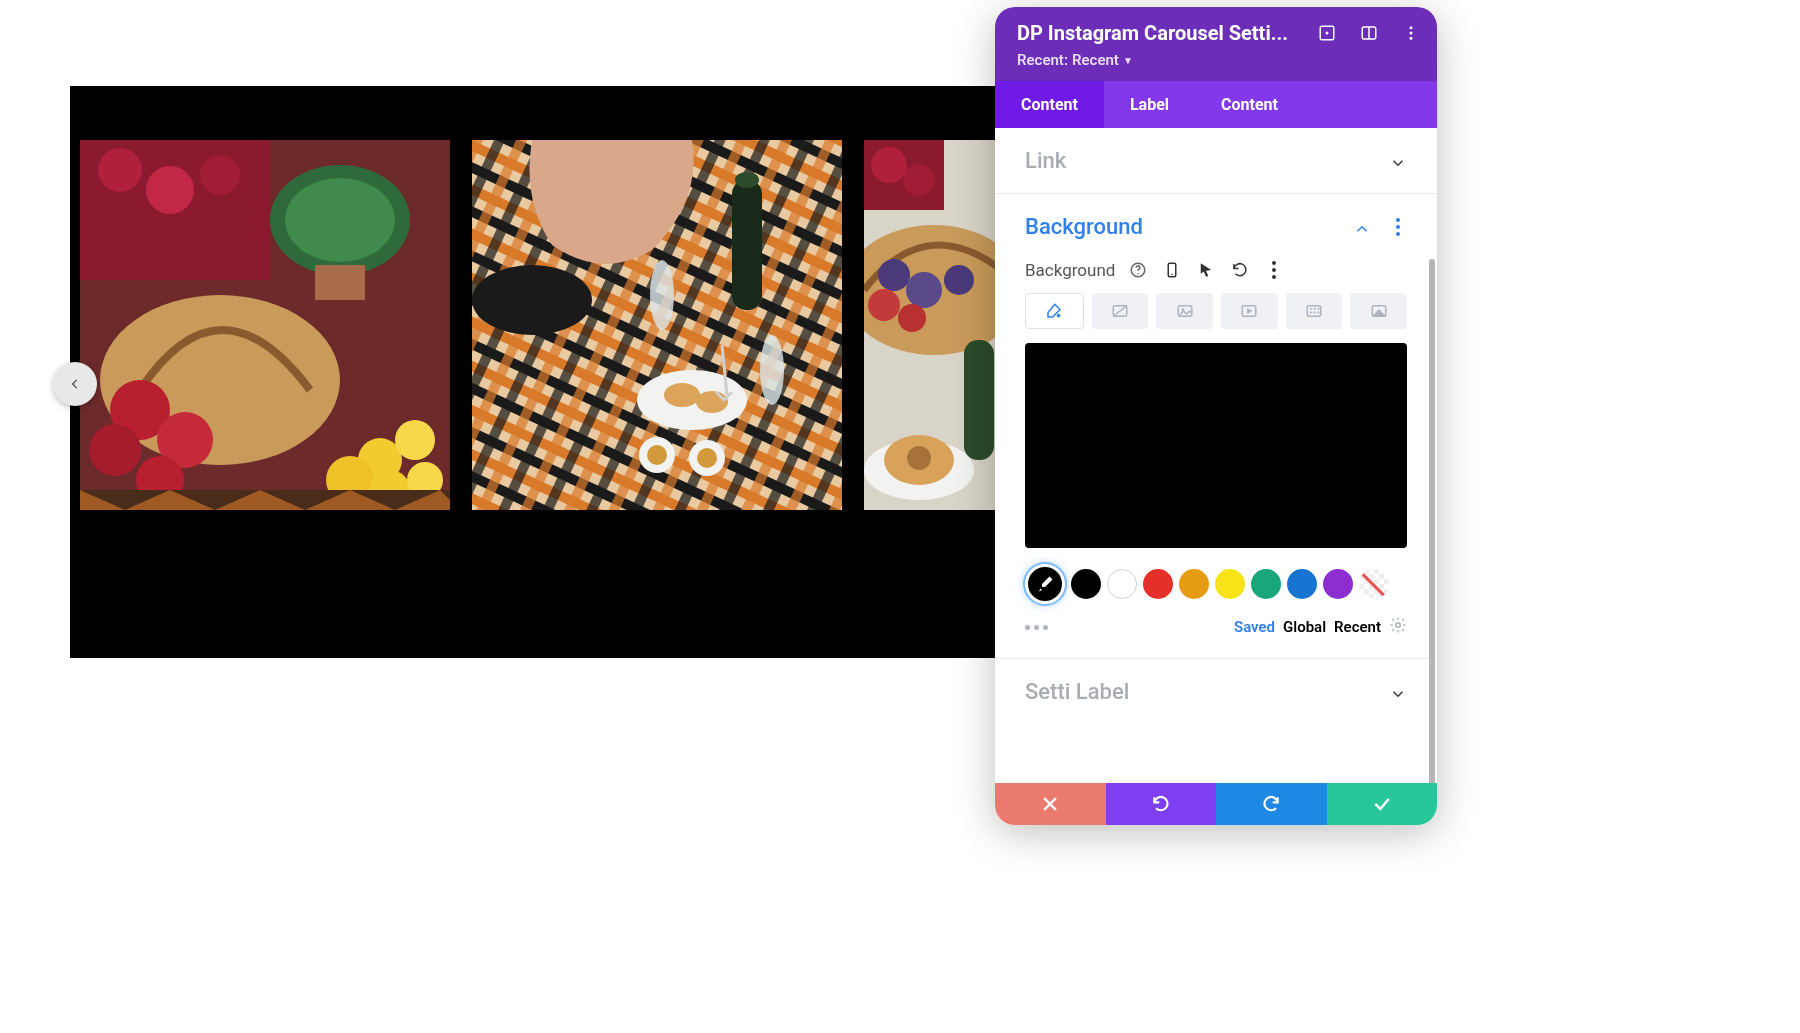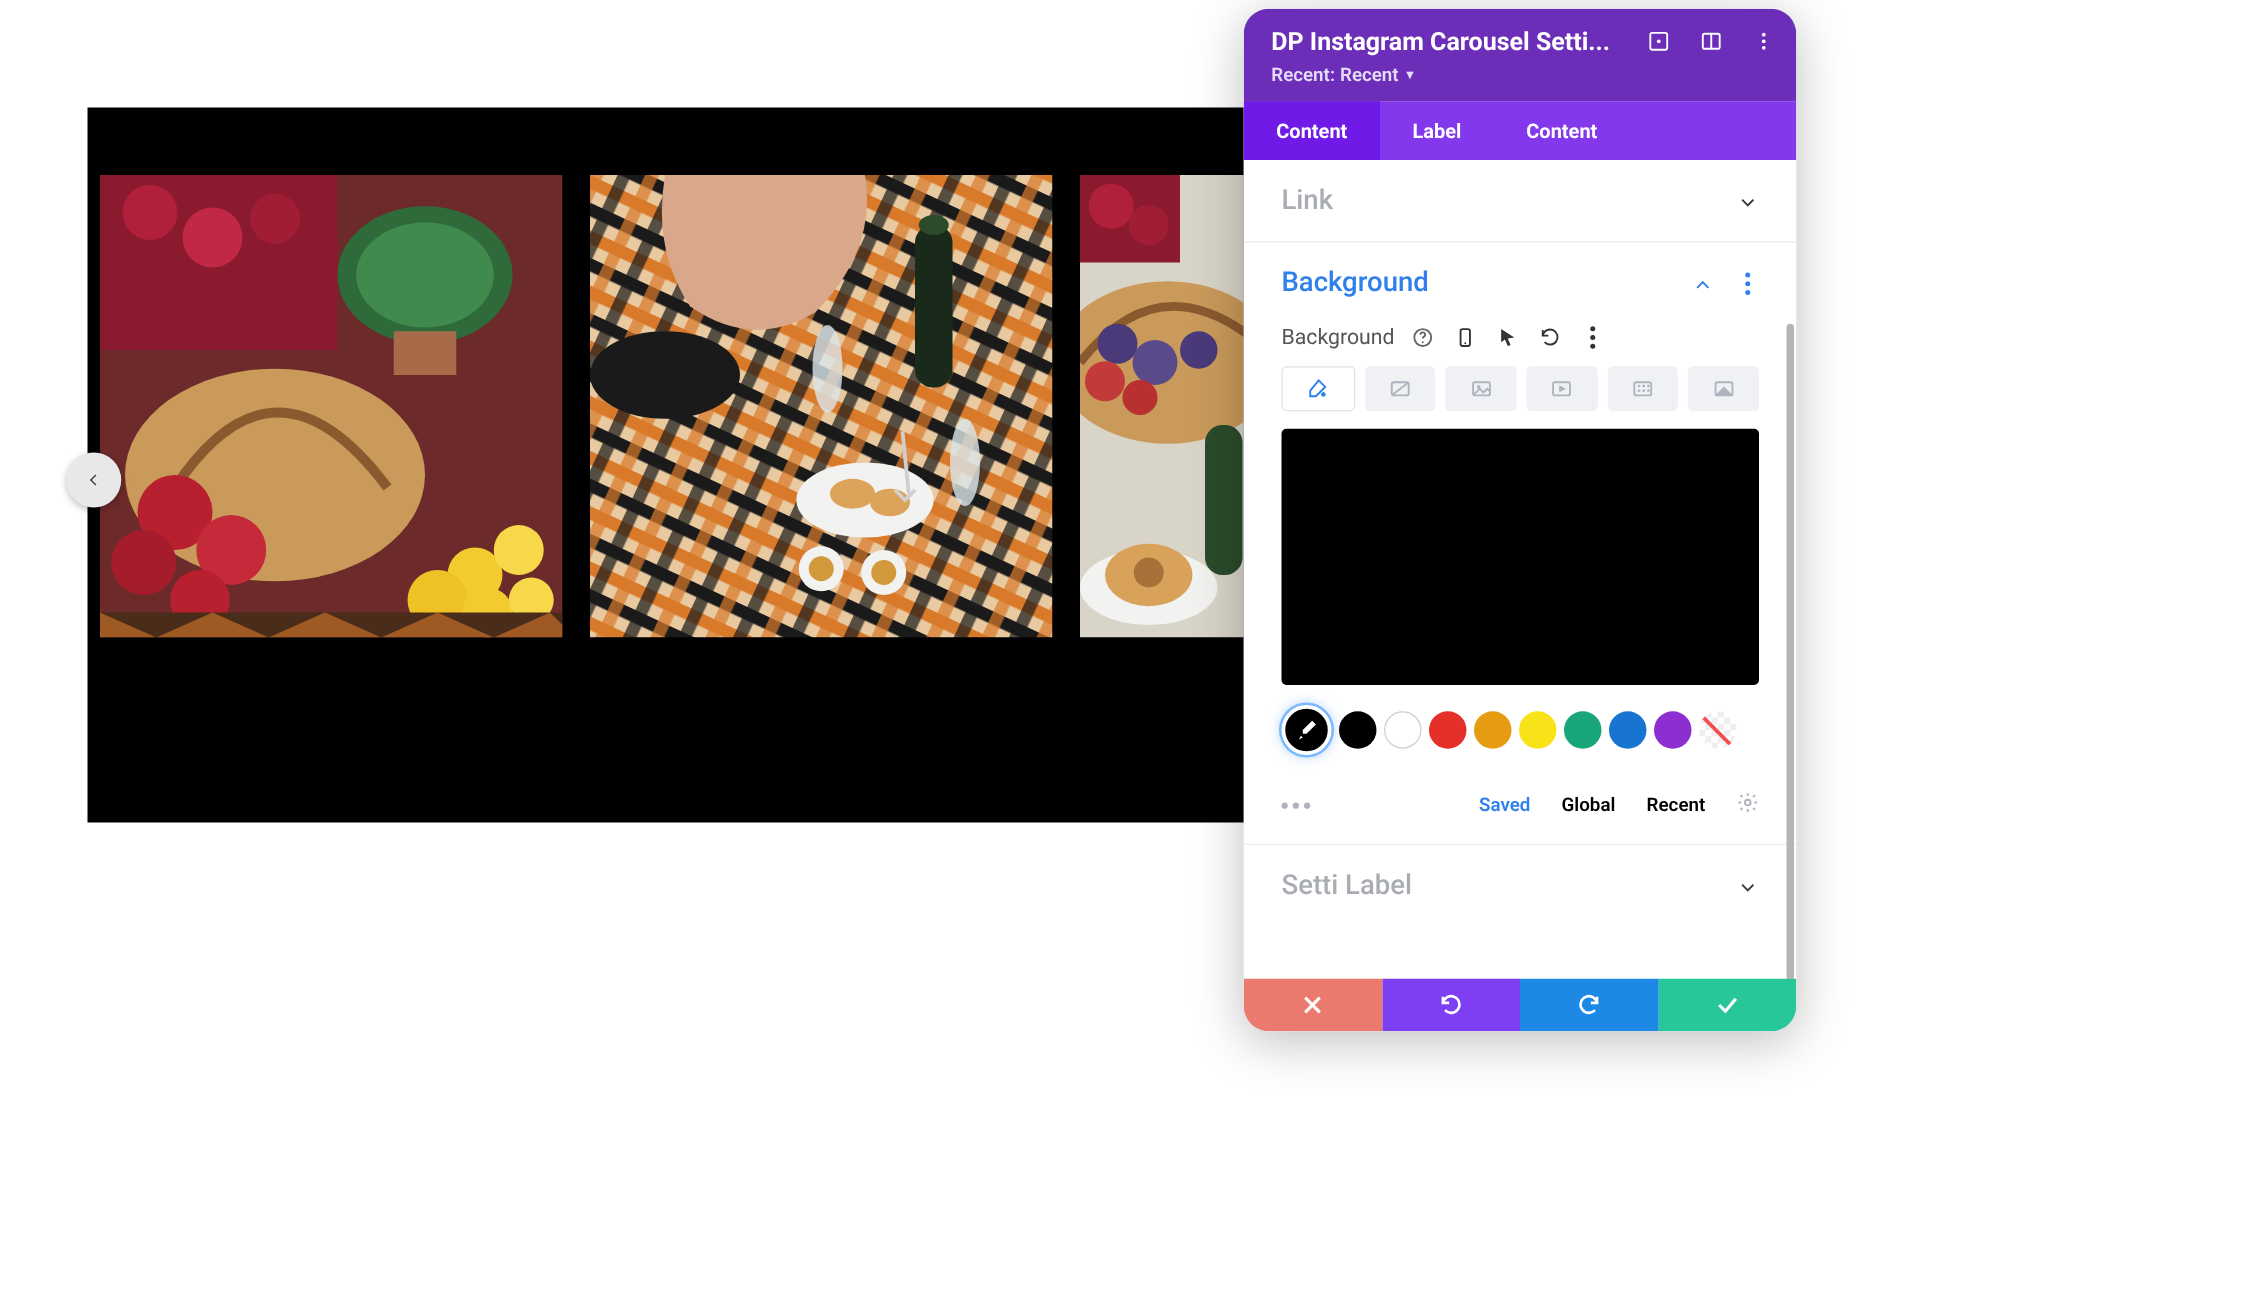--- a/index.html
+++ b/index.html
@@ -169,22 +169,22 @@
     background-position:0 0, 5px 5px;
     position:relative;
     overflow:hidden;
   }
   .swatch.none::after{
     content:""; position:absolute; left:-4px; right:-4px; top:50%; height:3px;
     background:#f05050; transform:rotate(45deg);
   }
 
   .palette-footer{
-    display:flex; align-items:center; gap:25px;
-    margin-top:25px;
+    display:flex; align-items:center; gap:8px;
+    margin-top:8px;
     padding:4px 0 0;
   }
   .three-dots{ display:flex; gap:4px;}
   .three-dots span{ width:5px; height:5px; border-radius:50%; background:#b0b3bd;}
   .palette-footer .tabtxt{ font-size:15px; font-weight:600; color:#000000; cursor:pointer;}
   .palette-footer .tabtxt.active{ color:#2f80ed;}
   .gear-small svg{ width:18px; height:18px; stroke:#b0b3bd; fill:none; stroke-width:2;}
 
   .footer-bar{
     display:flex; height:42px;

